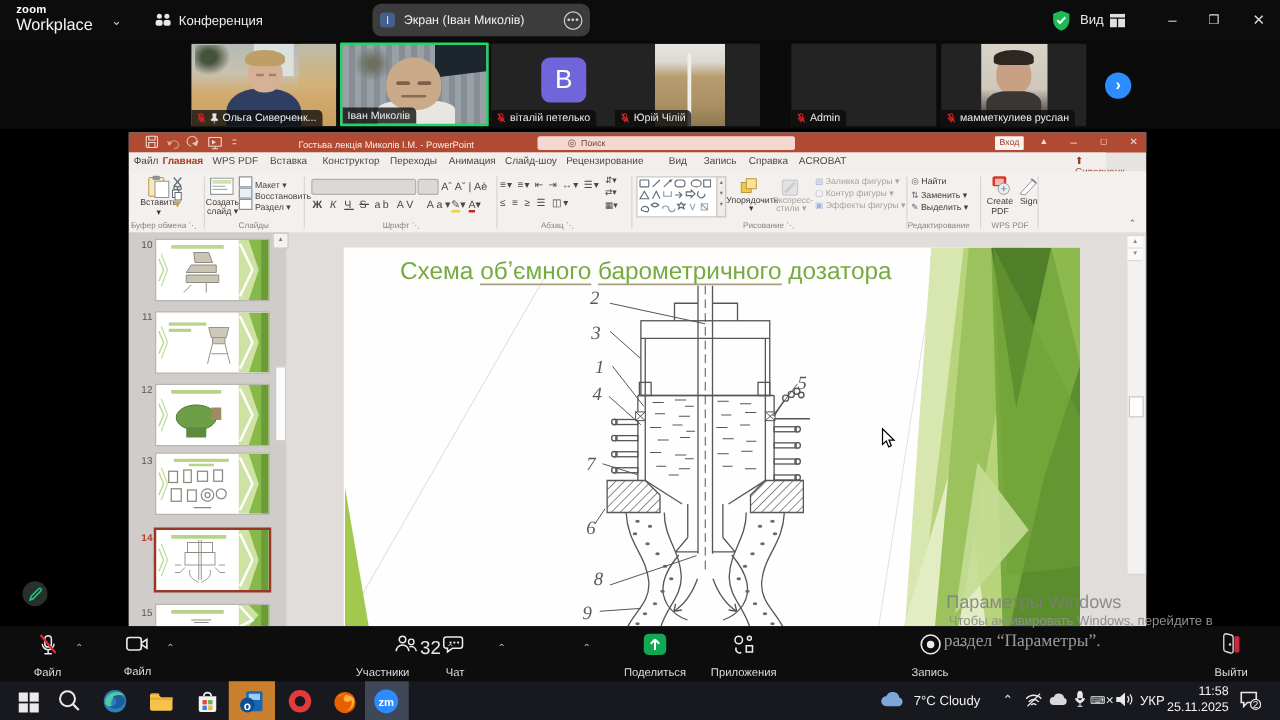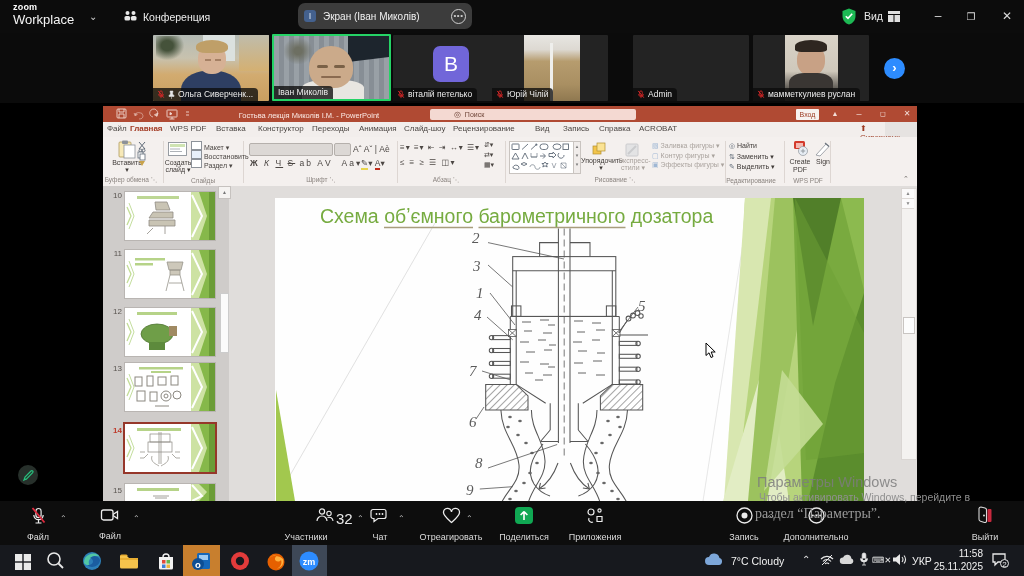--- a/index.html
+++ b/index.html
@@ -601,36 +601,30 @@
     <svg width="20" height="19" viewBox="0 0 20 19" style="margin-left:38px;">
         <circle cx="7" cy="5.5" r="2.6" stroke="#ececec" fill="none" stroke-width="1.2"></circle>
         <path d="M2 15 a5 5 0 0 1 10 0" stroke="#ececec" fill="none" stroke-width="1.2"></path>
         <circle cx="14" cy="7.5" r="2.2" stroke="#ececec" fill="none" stroke-width="1.1"></circle>
         <path d="M12.5 11.5 a4 4 0 0 1 5.5 3.5" stroke="#ececec" fill="none" stroke-width="1.1"></path>
       </svg>
     <div class="lab">Участники</div>
   </div>
   <div class="abs" style="left:336px;top:9px;font-size:15px;color:#e8e8e8;">32</div>
   <div class="zchev" style="left:357px;">⌃</div>
-  <div class="zbtn" style="left:360px;width:40px;">
+  <div class="zbtn" style="left:344px;width:40px;">
     <svg width="20" height="19" viewBox="0 0 20 19">
         <path d="M3 3.5 h11 a2 2 0 0 1 2 2 v5 a2 2 0 0 1 -2 2 h-6 l-4 3 v-3 h-1 a2 2 0 0 1 -2 -2 v-5 a2 2 0 0 1 2 -2z" stroke="#ececec" fill="none" stroke-width="1.2"></path>
         <circle cx="6.5" cy="8" r="0.9" fill="#ececec"></circle>
         <circle cx="9.5" cy="8" r="0.9" fill="#ececec"></circle>
         <circle cx="12.5" cy="8" r="0.9" fill="#ececec"></circle>
       </svg>
     <div class="lab">Чат</div>
   </div>
   <div class="zchev" style="left:398px;">⌃</div>
-  <div class="zbtn" style="left:413px;width:76px;">
-    <svg width="21" height="19" viewBox="0 0 21 19">
-        <path d="M10.5 16.5 C6 12.5 2.5 9.8 2.5 6.6 a4 4 0 0 1 8 -0.6 a4 4 0 0 1 8 0.6 C18.5 9.8 15 12.5 10.5 16.5z" stroke="#ececec" fill="none" stroke-width="1.3"></path>
-      </svg>
-    <div class="lab">Отреагировать</div>
-  </div>
   <div class="zchev" style="left:466px;">⌃</div>
   <div class="zbtn" style="left:494px;width:60px;">
     <svg width="20" height="19" viewBox="0 0 20 19">
         <rect x="1" y="1" width="18" height="17" rx="4" fill="#10a853"></rect>
         <path d="M10 14 V6 M10 5.6 l-3.4 3.4 M10 5.6 l3.4 3.4" stroke="#fff" stroke-width="1.6" fill="none"></path>
       </svg>
     <div class="lab">Поделиться</div>
   </div>
   <div class="zbtn" style="left:565px;width:60px;">
     <svg width="20" height="19" viewBox="0 0 20 19">
@@ -644,29 +638,20 @@
     <div class="lab">Приложения</div>
   </div>
   <div class="zbtn" style="left:722px;width:44px;">
     <svg width="19" height="19" viewBox="0 0 19 19">
         <circle cx="9.5" cy="9.5" r="7.5" stroke="#ececec" fill="none" stroke-width="1.3"></circle>
         <circle cx="9.5" cy="9.5" r="3" fill="#ececec"></circle>
       </svg>
     <div class="lab">Запись</div>
   </div>
   <div class="zchev" style="left:766px;">⌃</div>
-  <div class="zbtn" style="left:780px;width:72px;">
-    <svg width="19" height="19" viewBox="0 0 19 19">
-        <circle cx="9.5" cy="9.5" r="7.5" stroke="#ececec" fill="none" stroke-width="1.3"></circle>
-        <circle cx="5.8" cy="9.5" r="1" fill="#ececec"></circle>
-        <circle cx="9.5" cy="9.5" r="1" fill="#ececec"></circle>
-        <circle cx="13.2" cy="9.5" r="1" fill="#ececec"></circle>
-      </svg>
-    <div class="lab">Дополнительно</div>
-  </div>
   <div class="zbtn" style="left:962px;width:46px;">
     <svg width="20" height="19" viewBox="0 0 20 19">
         <path d="M4 2.5 a2 2 0 0 1 2 -1.5 l4 1 a2 2 0 0 1 1.5 2 v11 a1.5 1.5 0 0 1 -2 1.4 l-4 -1.2 a2 2 0 0 1 -1.5 -2z" fill="none" stroke="#d8d8d8" stroke-width="1.1"></path>
         <rect x="12.5" y="3" width="4" height="13" rx="1" fill="#c8293e"></rect>
         <circle cx="9" cy="9.5" r="1" fill="#d8d8d8"></circle>
       </svg>
     <div class="lab">Выйти</div>
   </div>
 </div>
 

